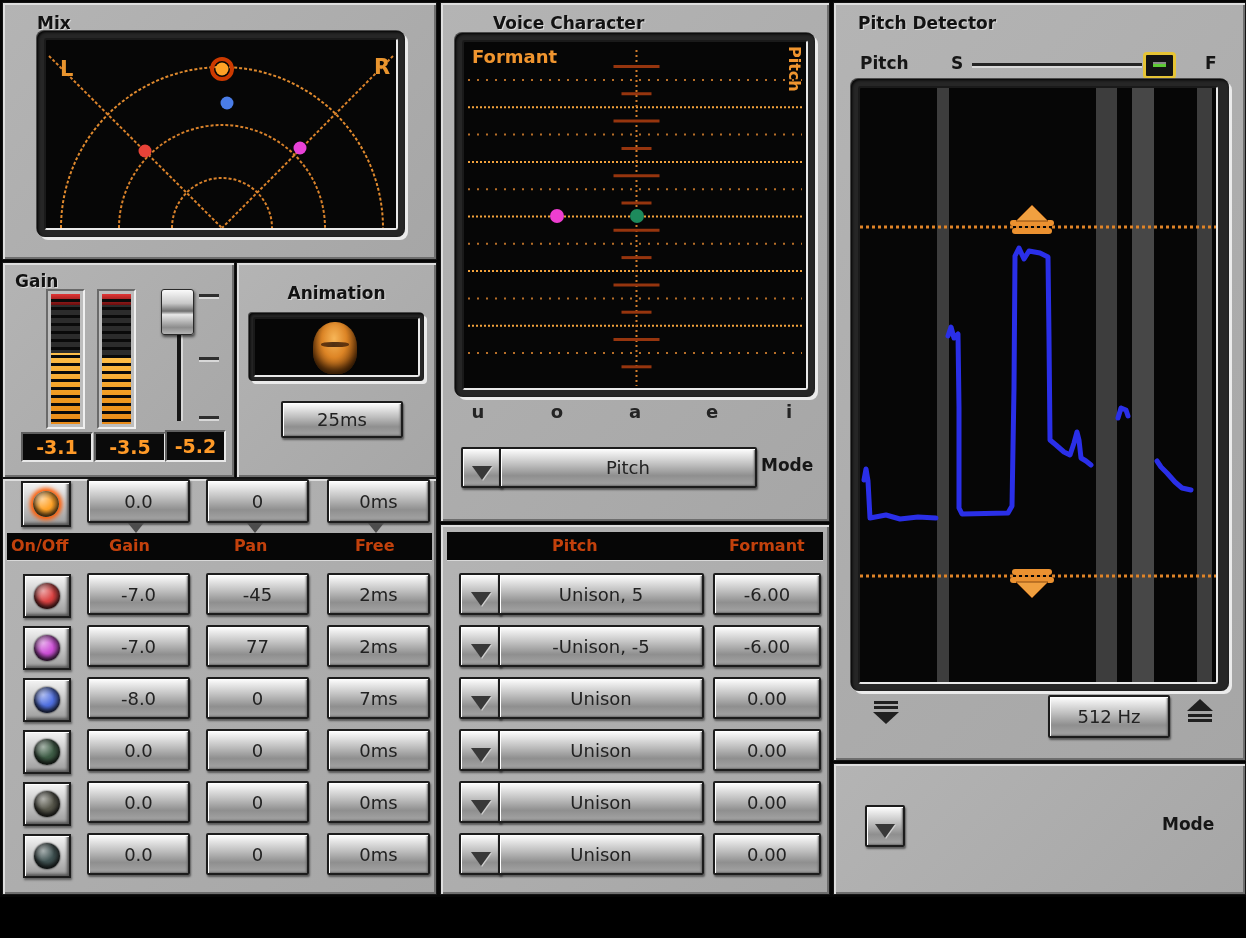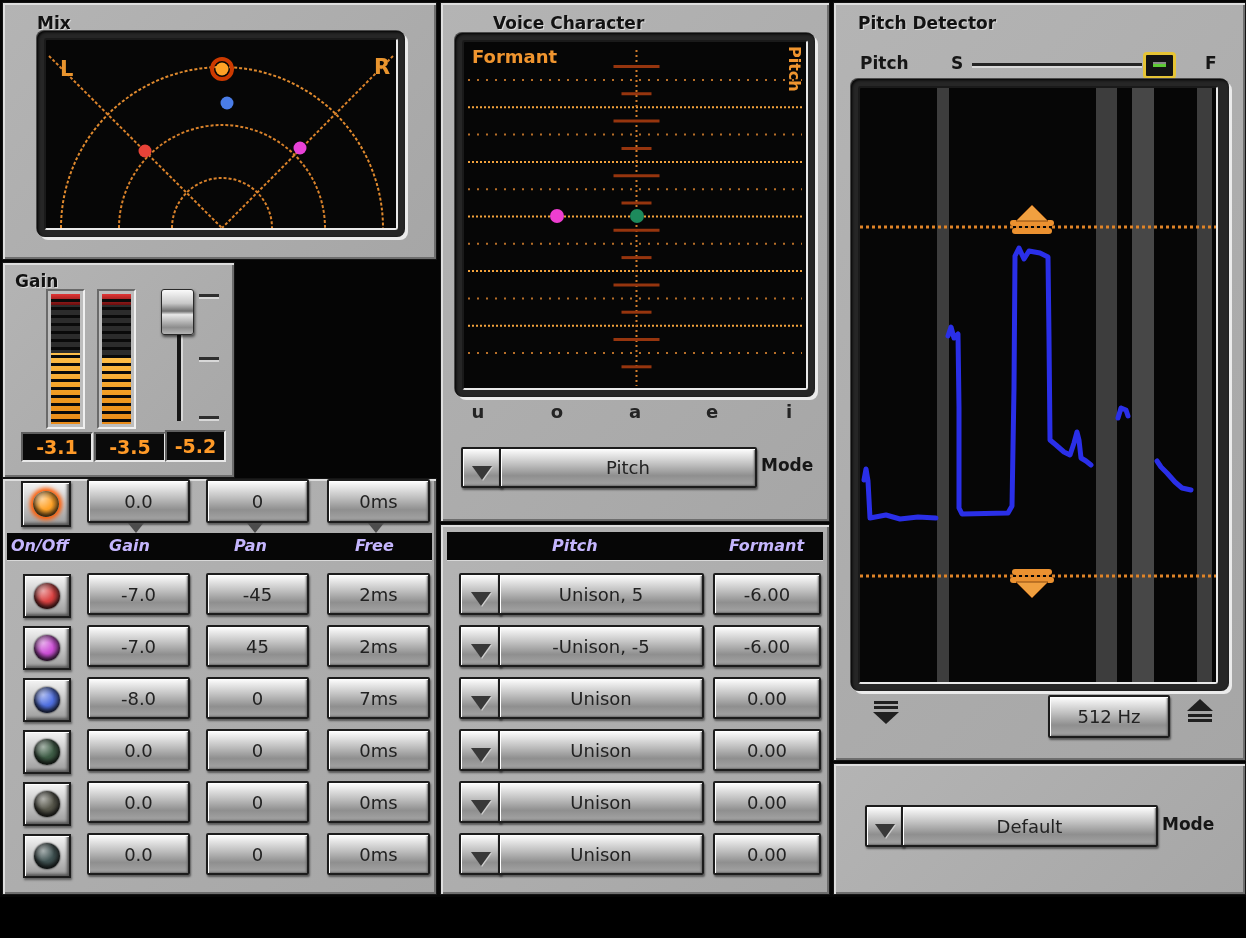--- a/index.html
+++ b/index.html
@@ -12,21 +12,21 @@
           text-shadow:1px 1px 0 rgba(230,230,230,.8);white-space:nowrap;}
   .bezel{position:absolute;background:#262626;border-radius:8px;
          box-shadow:3px 3px 0 rgba(238,238,238,.95),-1px -1px 0 #4a4a4a, inset 1px 1px 3px #000;}
   .screen{position:absolute;background:#060606;overflow:hidden;
           border:2px solid;border-color:#1a1a1a #e9e9e9 #e9e9e9 #1a1a1a;border-radius:3px;}
   .btn{position:absolute;border:2px solid #1c1c1c;border-radius:2px;
        background:linear-gradient(180deg,#ffffff 0%,#efefef 10%,#c2c2c2 40%,#8f8f8f 72%,#a5a5a5 100%);
        box-shadow:inset 1px 1px 0 #fff,inset -1px -1px 2px #6a6a6a,1px 2px 2px rgba(20,20,20,.55);
        display:flex;align-items:center;justify-content:center;
        font-size:18px;color:#222;white-space:nowrap;}
-  .thead{position:absolute;background:#060606;color:#c4b5fd;box-shadow:0 1px 0 #d8d8d8;font-style:italic;}
+  .thead{position:absolute;background:#060606;color:#c2410c;box-shadow:0 1px 0 #d8d8d8;}
   .thead span{position:absolute;top:3px;font-size:16px;font-weight:bold;}
   .lcd{position:absolute;background:#0a0a0a;color:#ff9a28;font-weight:bold;font-size:19px;
        border:2px solid;border-color:#5f5f5f #e8e8e8 #e8e8e8 #5f5f5f;
        display:flex;align-items:center;justify-content:center;}
   .ledb{position:absolute;border:2px solid #1c1c1c;
         background:linear-gradient(180deg,#f4f4f4,#9a9a9a);
         box-shadow:inset 1px 1px 0 #fff,inset -2px -2px 3px #555,1px 2px 2px rgba(20,20,20,.5);
         display:flex;align-items:center;justify-content:center;}
   .led-dot{width:26px;height:26px;border-radius:50%;background:#333;
            box-shadow:inset 0 -3px 4px rgba(0,0,0,.7),0 0 2px #000;}
@@ -146,20 +146,29 @@
     <div class="fader-track" style="left:174px;top:36px;height:122px"></div>
     <div class="ftick" style="left:196px;top:31px"></div>
     <div class="ftick" style="left:196px;top:94px"></div>
     <div class="ftick" style="left:196px;top:153px"></div>
     <div class="fader-handle" style="left:158px;top:26px;width:31px;height:44px"></div>
     <div class="lcd" style="left:18px;top:169px;width:68px;height:26px">-3.1</div>
     <div class="lcd" style="left:91px;top:169px;width:68px;height:26px">-3.5</div>
     <div class="lcd" style="left:162px;top:167px;width:57px;height:28px">-5.2</div>
   </div>
 
+  <div class="panel" style="left:236px;top:262px;width:199px;height:214px">
+    <div class="ptitle" style="left:0;top:20px;width:100%;text-align:center">Animation</div>
+    <div class="bezel" style="left:12px;top:50px;width:175px;height:68px;border-radius:4px">
+      <div class="screen" style="left:4px;top:4px;width:163px;height:56px">
+        <div class="face"></div>
+      </div>
+    </div>
+    <div class="btn" style="left:44px;top:138px;width:118px;height:33px">25ms</div>
+  </div>
 
   <div class="panel" style="left:2px;top:478px;width:433px;height:415px">
 
     <div class="ledb" style="left:18px;top:2px;width:46px;height:42px">
       <div class="led-dot led-glow" id="master-led" style="background: radial-gradient(circle at 35% 30%, rgba(255, 255, 255, 0.55), rgba(255, 255, 255, 0) 45%), radial-gradient(circle, rgb(255, 162, 38) 30%, rgb(20, 20, 20) 95%);"></div>
     </div>
     <div class="btn" style="left:84px;top:0;width:99px;height:40px">0.0</div>
     <div class="btn" style="left:203px;top:0;width:99px;height:40px">0</div>
     <div class="btn" style="left:324px;top:0;width:99px;height:40px">0ms</div>
     <div class="tri-dn-sm" style="left:125px;top:44px"></div>
@@ -179,21 +188,21 @@
         </div>
       <div class="btn" style="left:84px;top:94px;width:99px;height:38px">-7.0</div>
       <div class="btn" style="left:203px;top:94px;width:99px;height:38px">-45</div>
       <div class="btn" style="left:324px;top:94px;width:99px;height:38px">2ms</div>
     </div>
     <div>
       <div class="ledb" style="left:20px;top:147px;width:44px;height:40px">
           <div class="led-dot" style="background: radial-gradient(circle at 35% 30%, rgba(255, 255, 255, 0.55), rgba(255, 255, 255, 0) 45%), radial-gradient(circle, rgb(204, 78, 214) 30%, rgb(20, 20, 20) 95%);"></div>
         </div>
       <div class="btn" style="left:84px;top:146px;width:99px;height:38px">-7.0</div>
-      <div class="btn" style="left:203px;top:146px;width:99px;height:38px">45</div>
+      <div class="btn" style="left:203px;top:146px;width:99px;height:38px">77</div>
       <div class="btn" style="left:324px;top:146px;width:99px;height:38px">2ms</div>
     </div>
     <div>
       <div class="ledb" style="left:20px;top:199px;width:44px;height:40px">
           <div class="led-dot" style="background: radial-gradient(circle at 35% 30%, rgba(255, 255, 255, 0.55), rgba(255, 255, 255, 0) 45%), radial-gradient(circle, rgb(79, 111, 224) 30%, rgb(20, 20, 20) 95%);"></div>
         </div>
       <div class="btn" style="left:84px;top:198px;width:99px;height:38px">-8.0</div>
       <div class="btn" style="left:203px;top:198px;width:99px;height:38px">0</div>
       <div class="btn" style="left:324px;top:198px;width:99px;height:38px">7ms</div>
     </div>
@@ -361,21 +370,20 @@
       <div class="t"></div>
         <div class="l" style="top:15px"></div>
         <div class="l" style="top:20px"></div>
     </div>
   </div>
 
   <div class="panel" style="left:833px;top:763px;width:411px;height:130px">
     <div class="btn" style="left:31px;top:41px;width:36px;height:38px">
         <div class="tri-dn"></div>
       </div>
-    <div class="btn" style="left:67px;top:41px;width:253px;height:38px">Default</div>
     <div class="label" style="left:328px;top:50px">Mode</div>
   </div>
 
   <div id="bottom-bar">
     <div id="bar-fade"></div>
     <div id="logo-lozenge">
       <span>UltraPitch</span>
     </div>
     <div class="screw" style="left:14px;top:6px;width:21px;height:21px"></div>
     <div class="screw" style="left:1227px;top:11px;width:16px;height:16px"></div>

